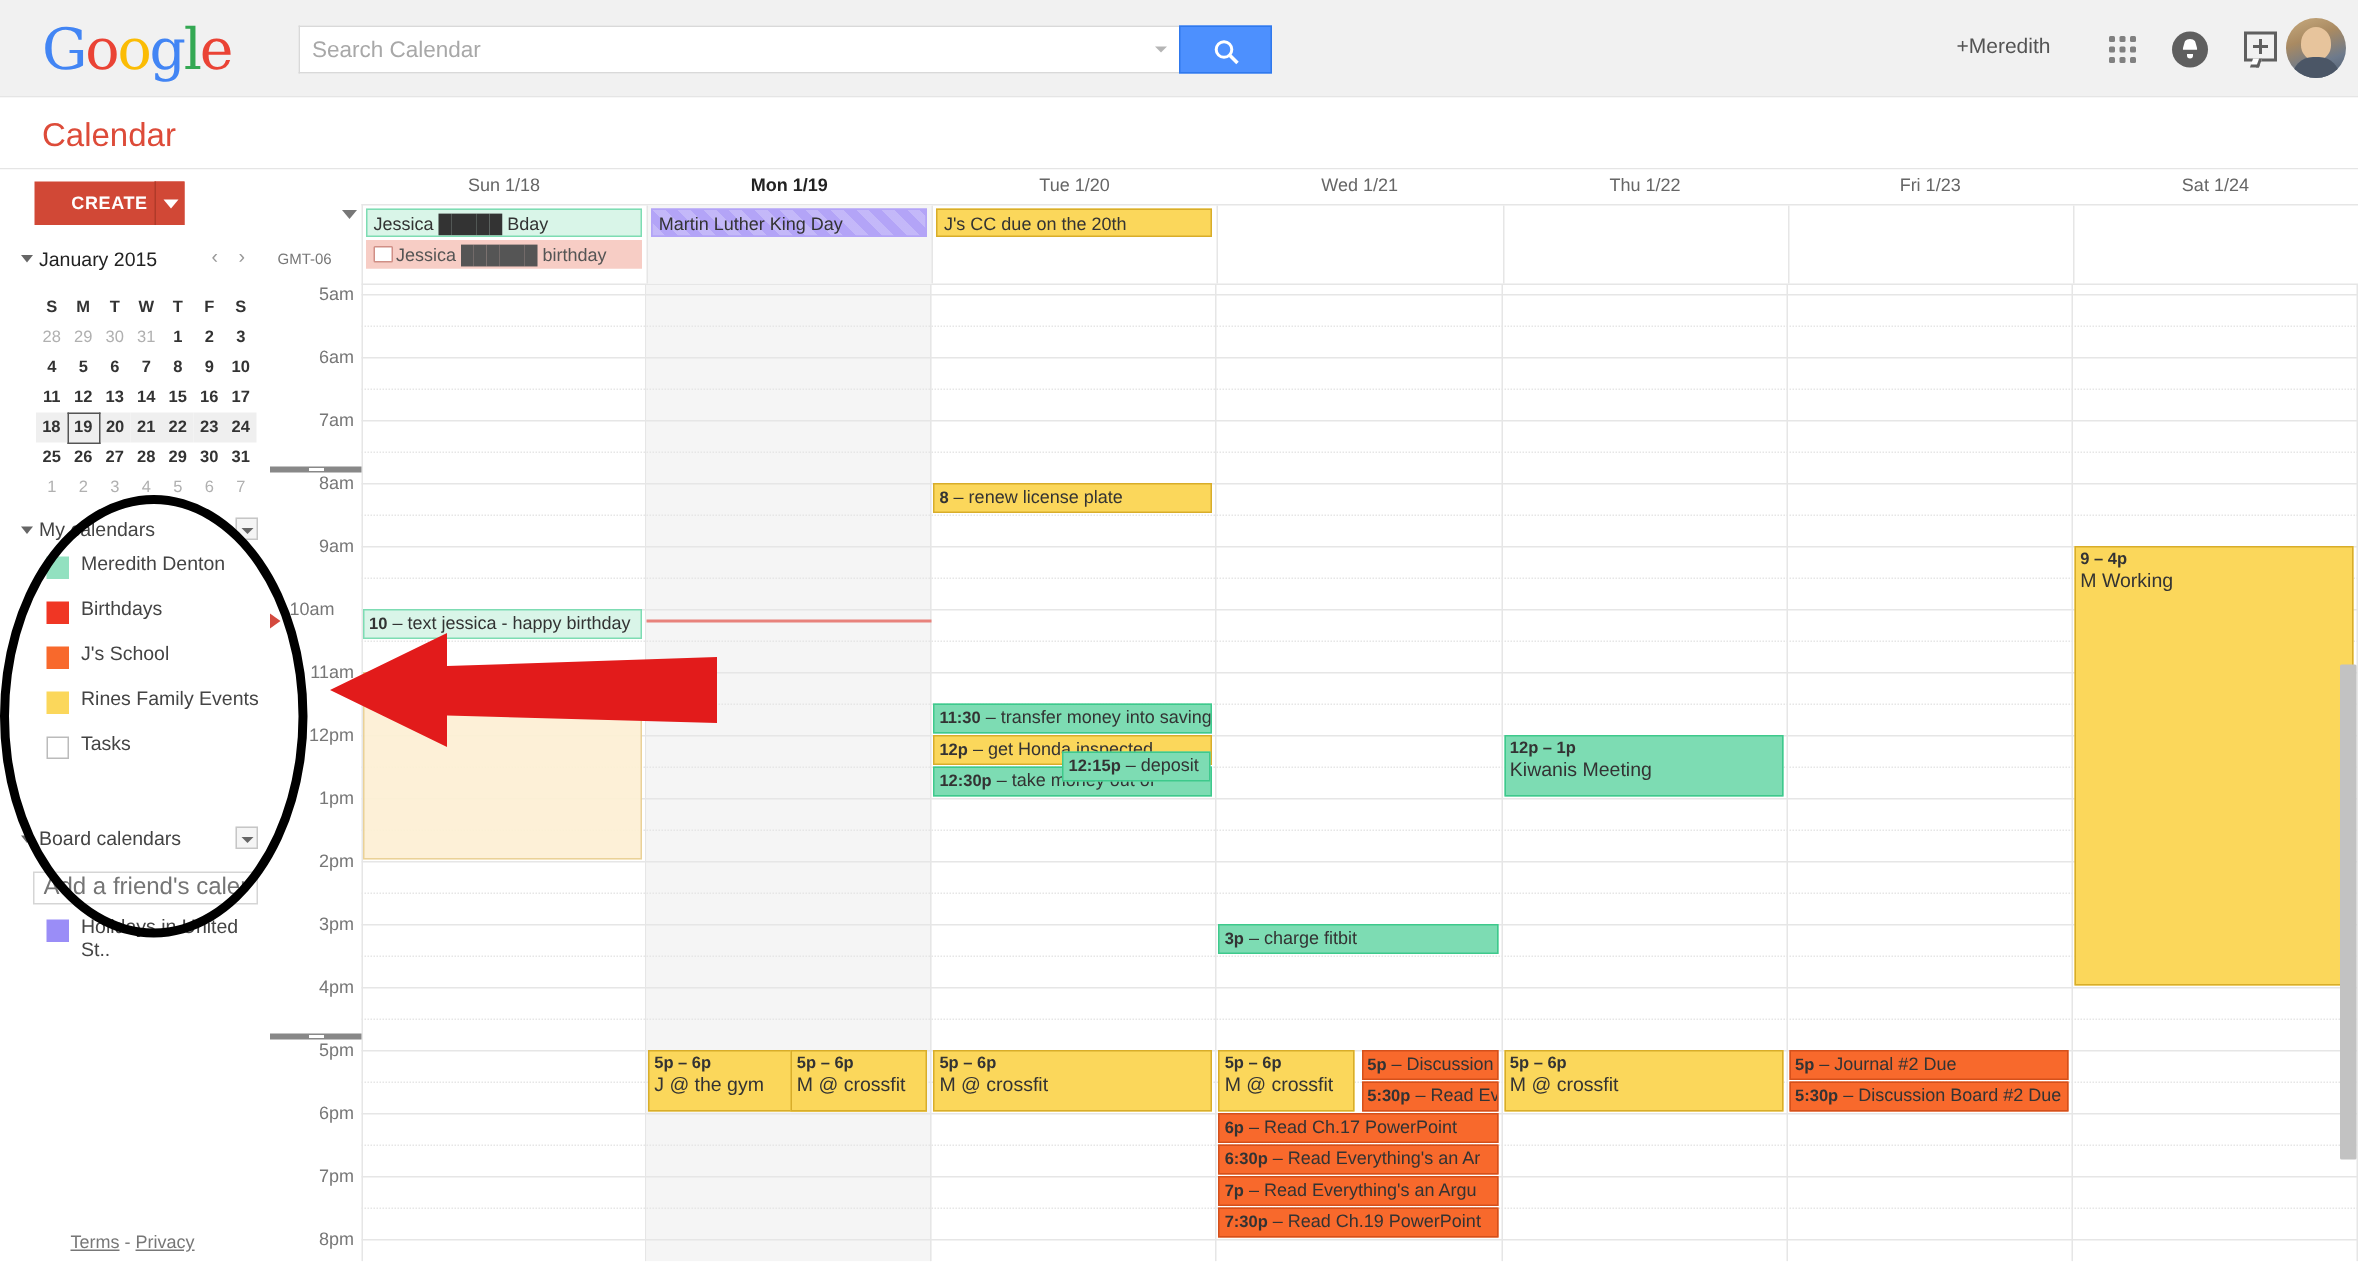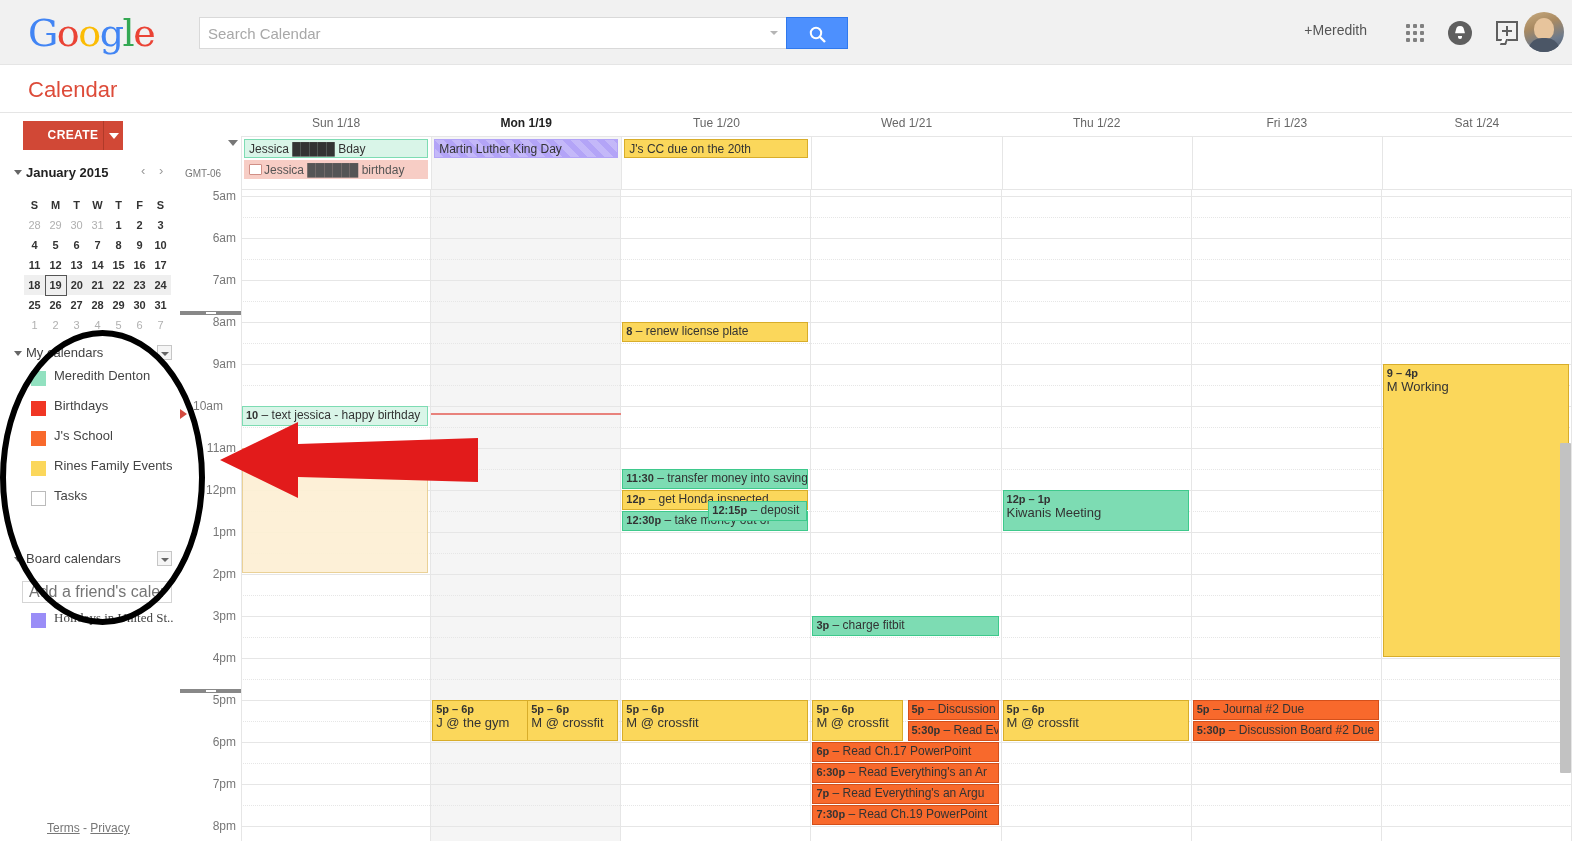--- a/index.html
+++ b/index.html
@@ -167,21 +167,21 @@
 
   .mini-head {
     position: absolute; left: 14px; top: 52px; width: 166px; height: 18px;
     font-size: 13px; color: #222;
   }
   .mini-head .tw {
     position: absolute; left: 0; top: 5px; width: 0; height: 0;
     border-left: 4px solid transparent; border-right: 4px solid transparent;
     border-top: 5px solid #666; cursor: pointer;
   }
-  .mini-head .mlabel { position: absolute; left: 12px; top: 0; font-weight: bold; }
+  .mini-head .mlabel { position: absolute; left: 12px; top: 0; }
   .mini-head .mprev { position: absolute; left: 127px; top: -2px; color: #999; cursor: pointer; font-size: 13px; }
   .mini-head .mnext { position: absolute; left: 145px; top: -2px; color: #999; cursor: pointer; font-size: 13px; }
 
   table.mini {
     position: absolute; left: 24px; top: 82px;
     border-collapse: collapse; font-size: 11px;
   }
   table.mini th, table.mini td {
     width: 21px; height: 20px; text-align: center; color: #333; font-weight: bold;
     padding: 0; cursor: pointer;
@@ -489,21 +489,21 @@
 
     <div class="cal-section" style="top:438px; width:166px;">
       <div class="sec-head">
         <span class="tw"></span>
         <span class="stitle">Board calendars</span>
         <span class="sbtn">
             <i></i>
           </span>
       </div>
       <input class="addfriend" style="top: 30px; left: 8px;" type="text" placeholder="Add a friend's calendar">
-      <div id="other-cal-list" style="position:absolute;top:58px;left:0;width:166px;font-family:Liberation Serif, serif;">
+      <div id="other-cal-list" style="position:absolute;top:58px;left:0;width:166px;">
           <div class="cal-item">
             <span class="swatch" style="background: rgb(154, 141, 247);"></span>
             <span class="cname">Holidays in United St..</span>
           </div>
         </div>
     </div>
 
     <div class="footer-links">
       <a href="#">Terms</a>
       <span>-</span>

